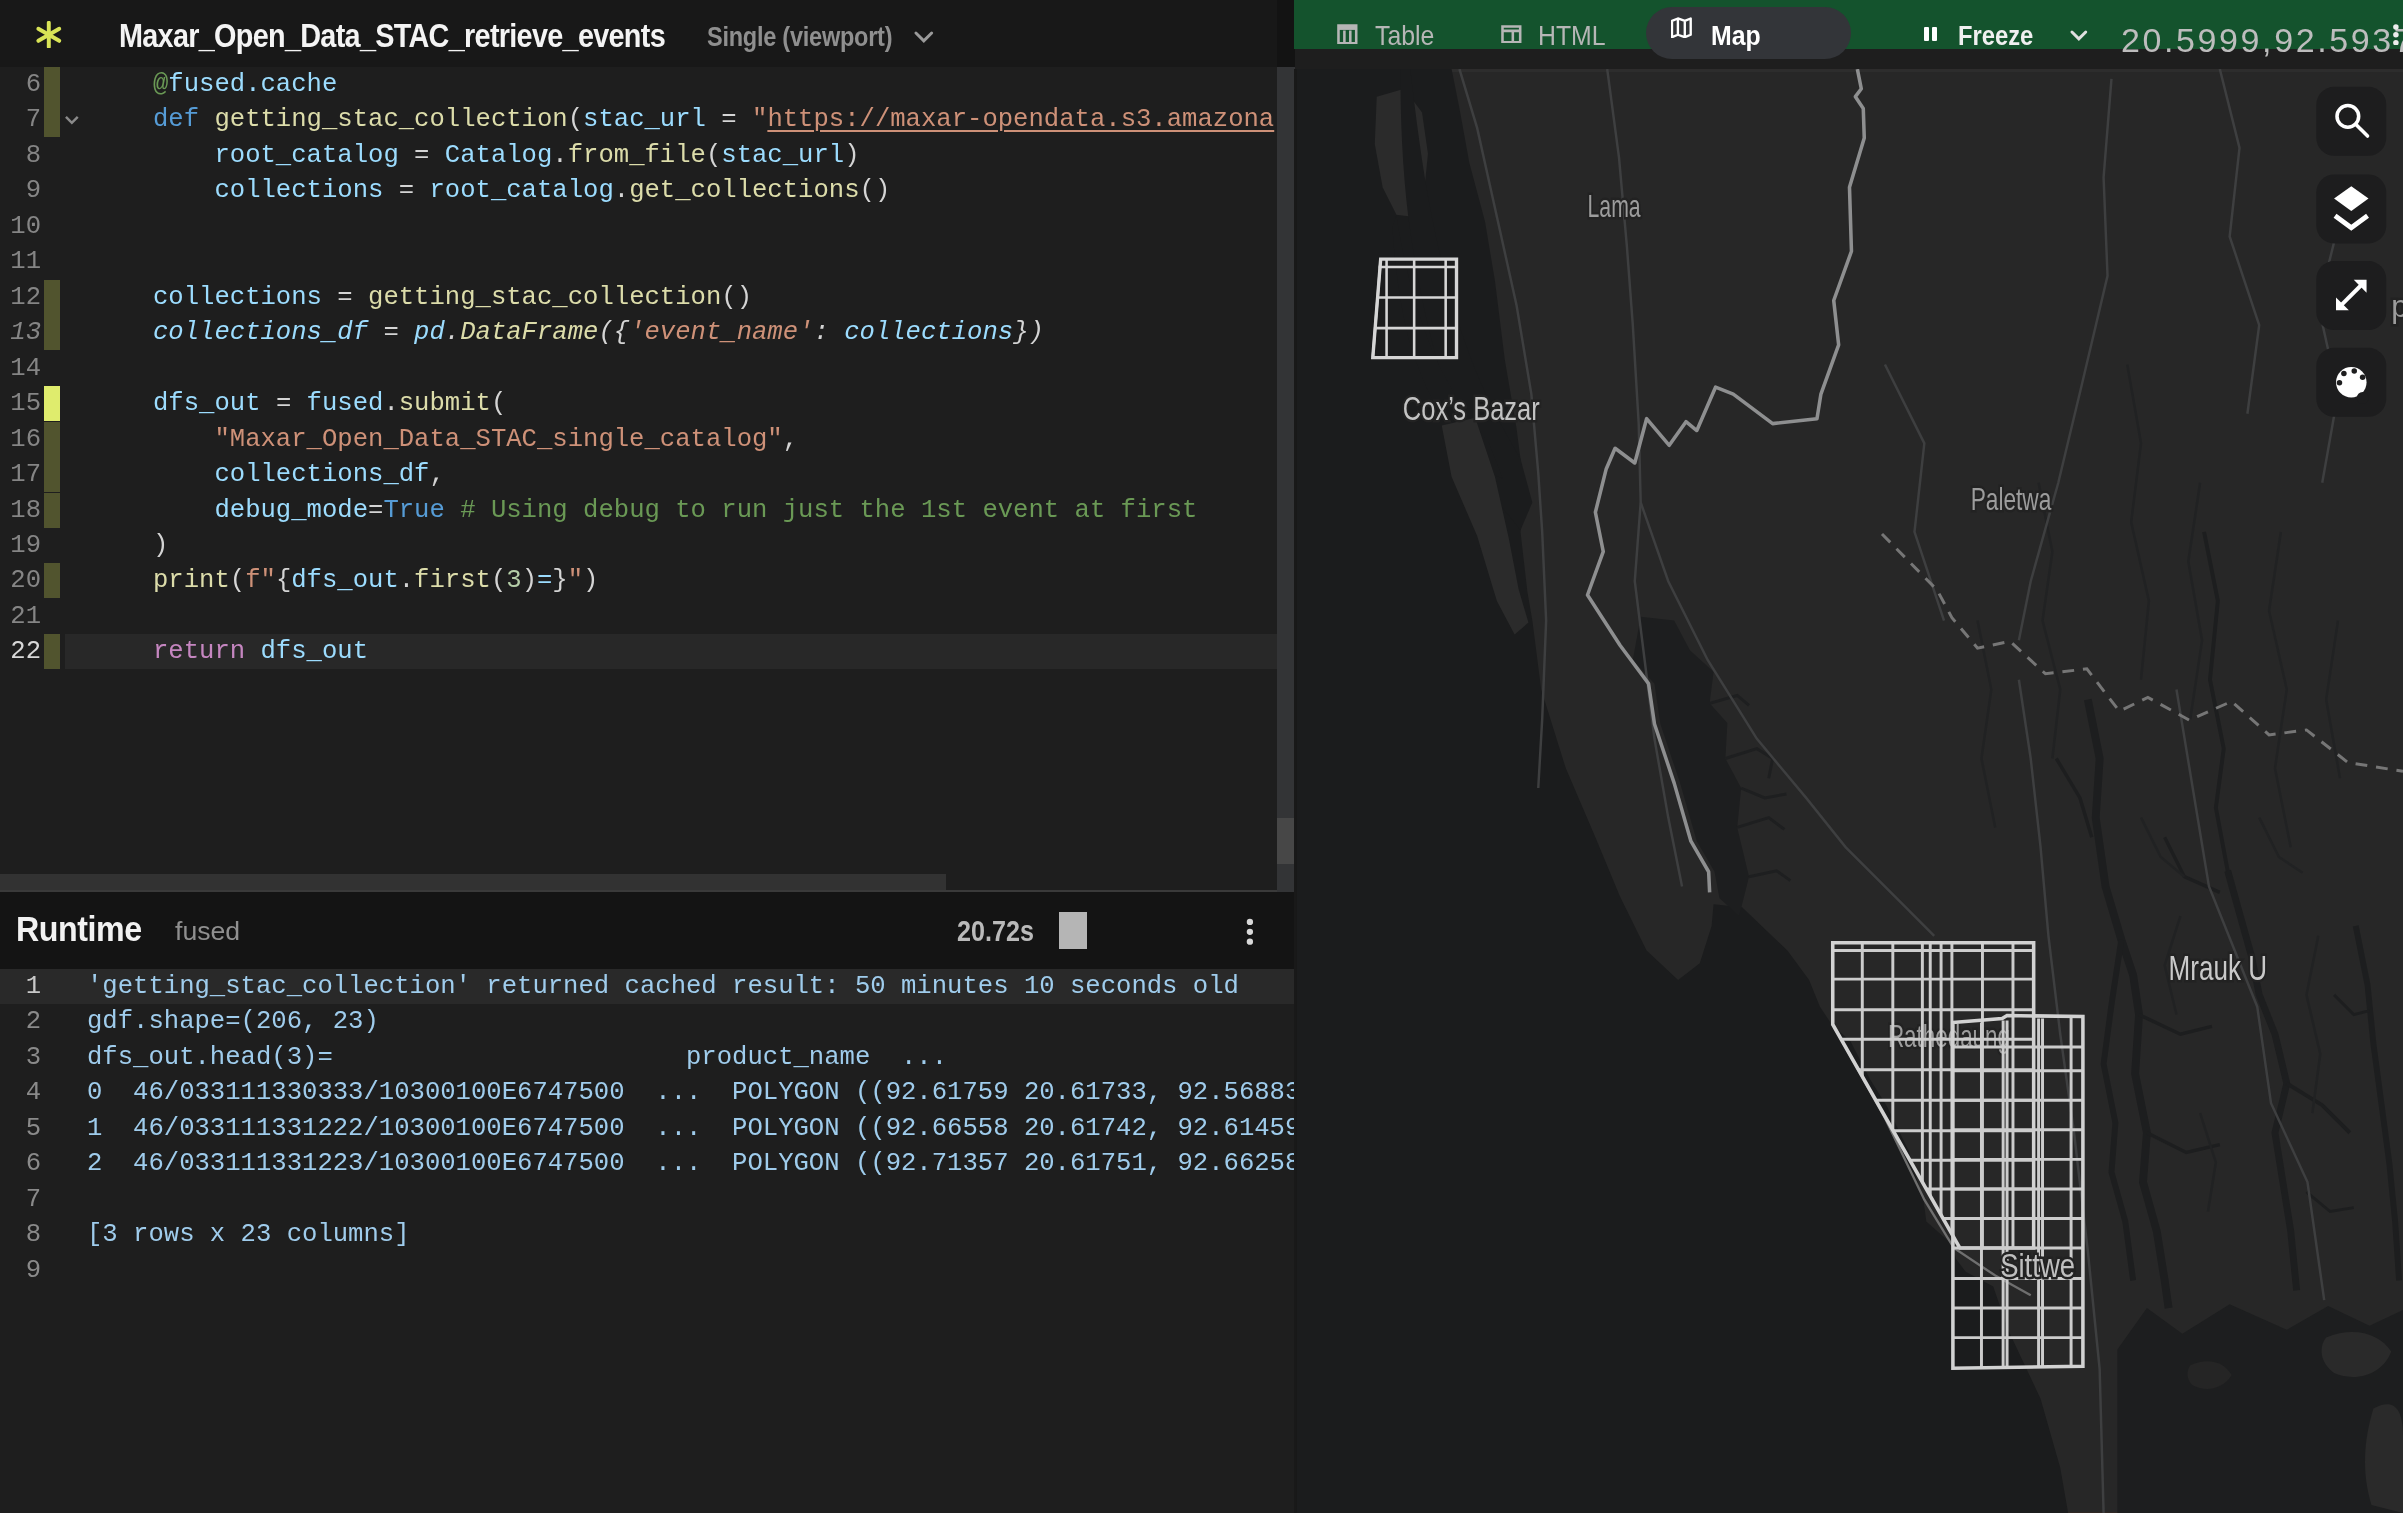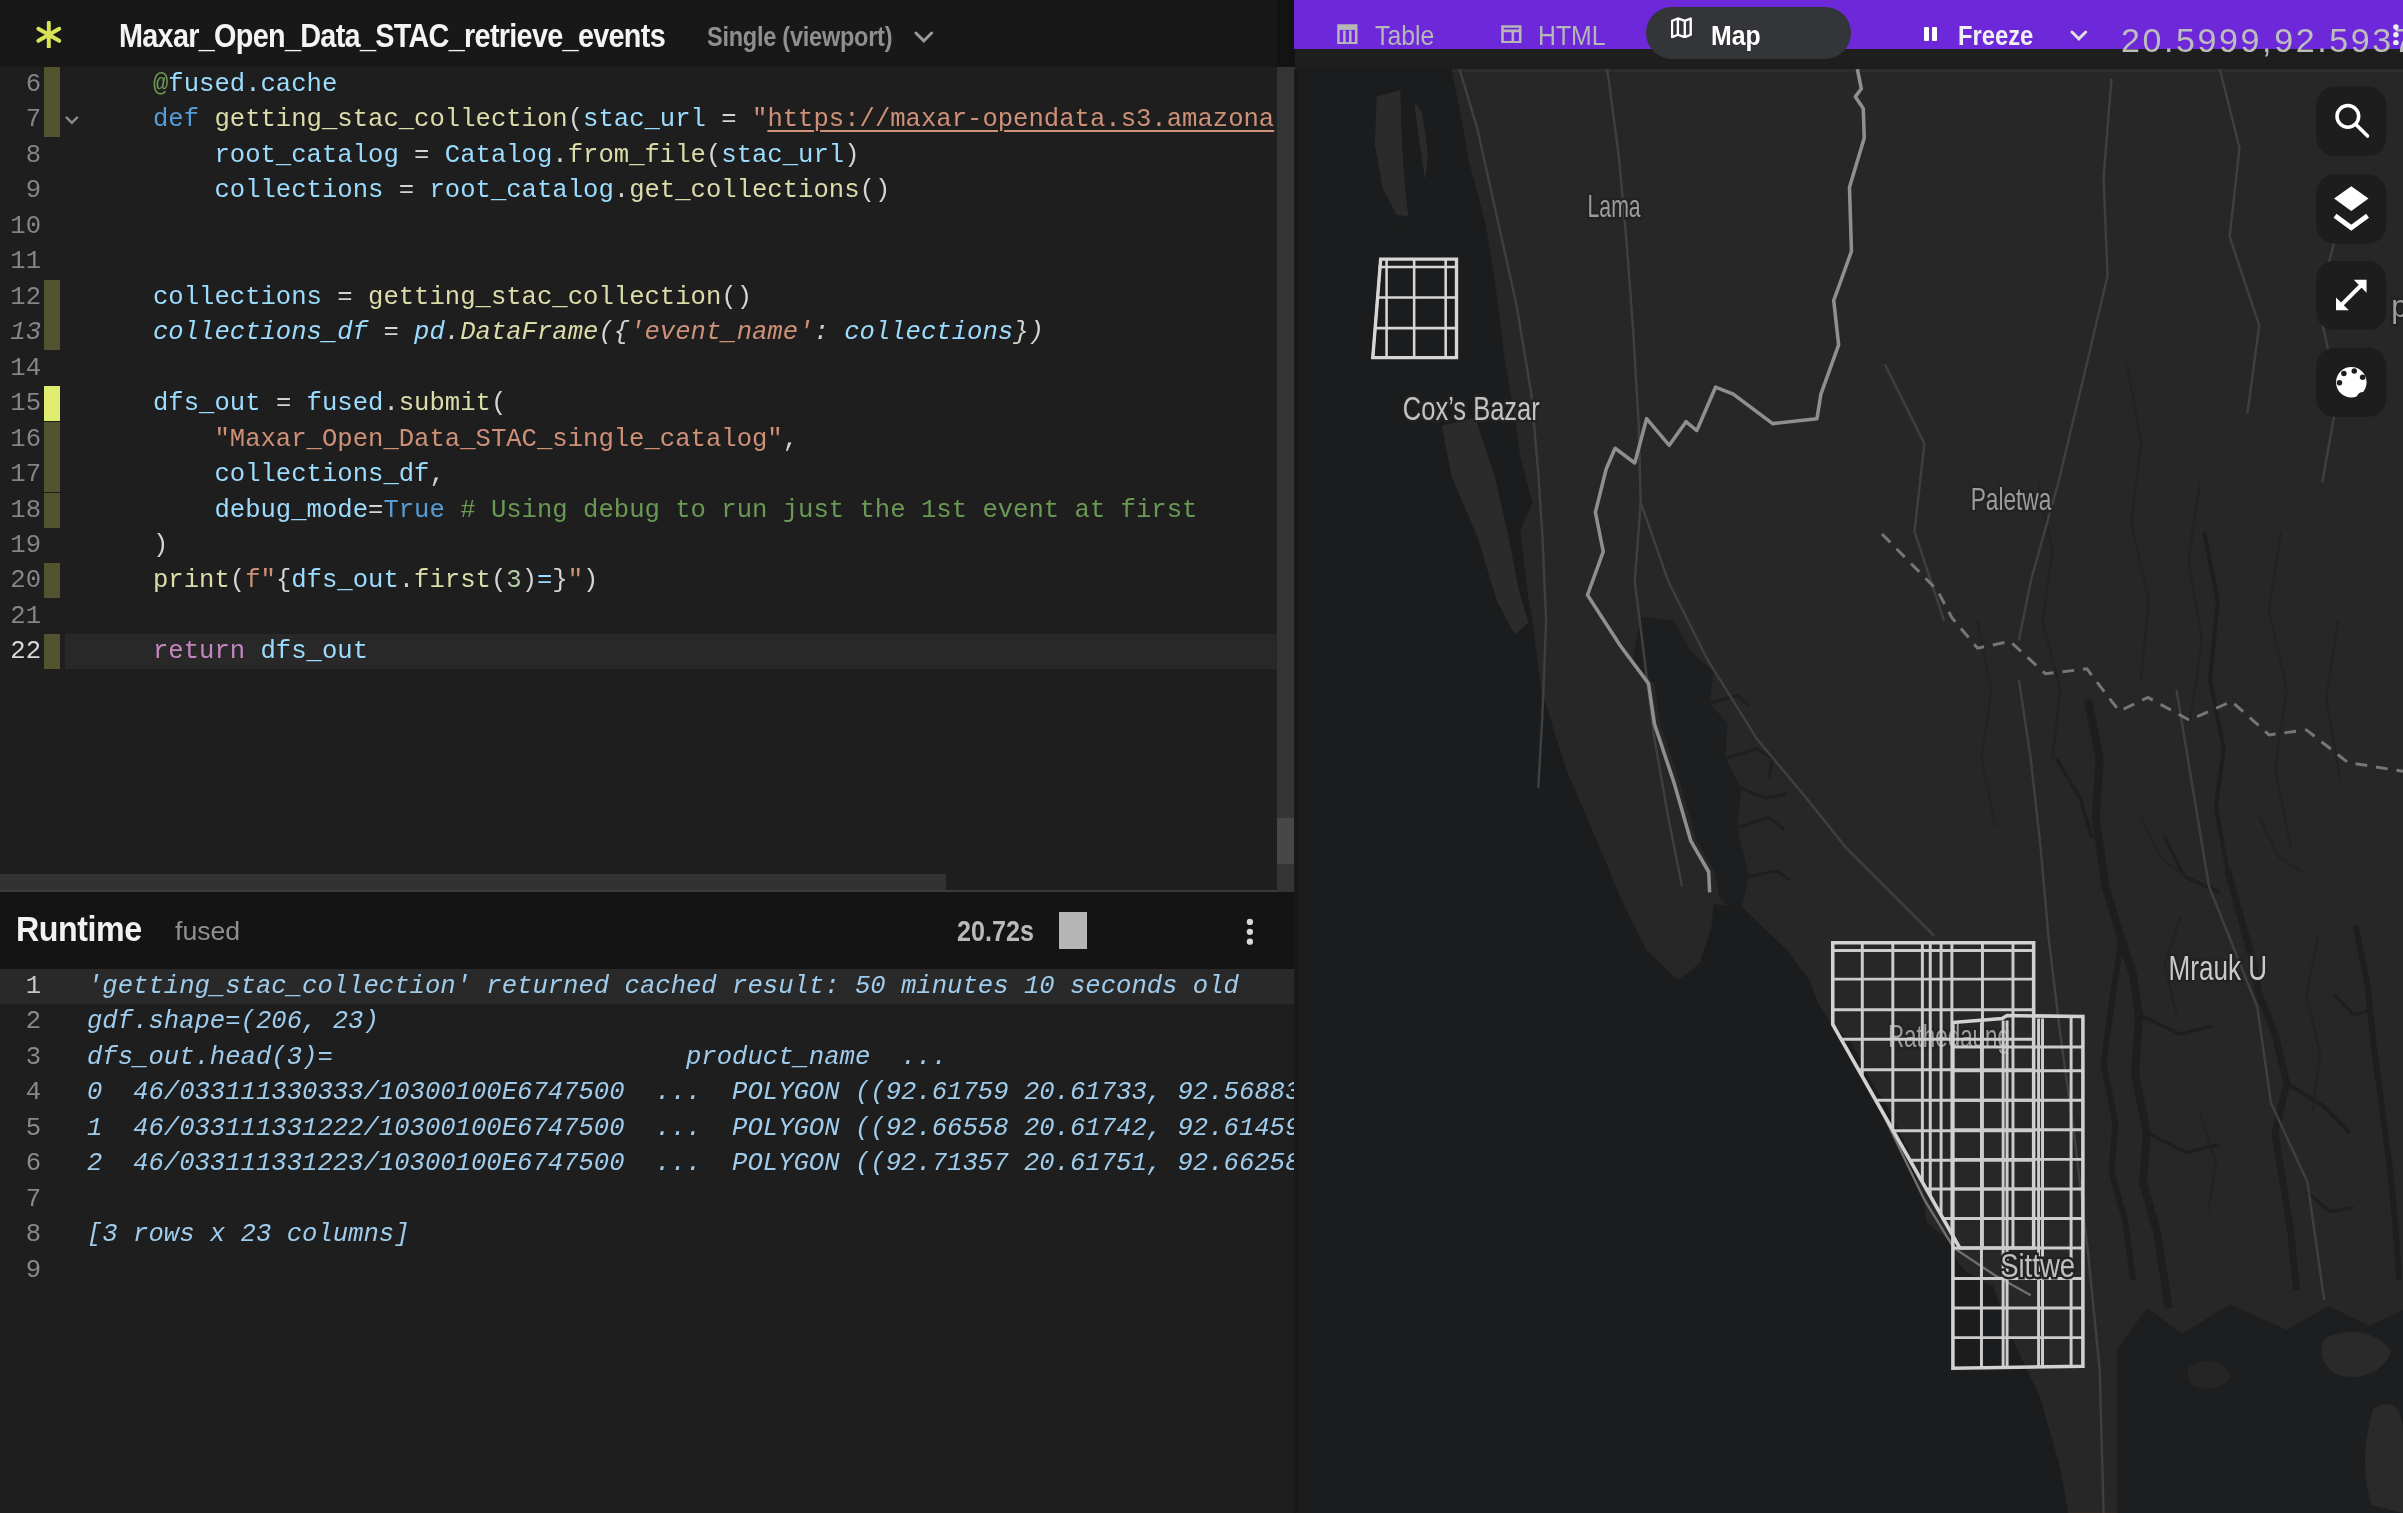--- a/index.html
+++ b/index.html
@@ -4,21 +4,21 @@
 <style>
   * { margin:0; padding:0; box-sizing:border-box; }
   html,body { width:2404px; height:1513px; background:#1e1e1e; overflow:hidden; }
   body { font-family:"Liberation Sans", sans-serif; position:relative; }
   .abs { position:absolute; }
   .row { position:absolute; left:0; width:1294px; height:35px; }
   .num { position:absolute; left:0; top:0; width:41px; text-align:right; color:#858585; font-family:"Liberation Mono", monospace; font-size:25.6px; line-height:35px; }
   .bar { position:absolute; left:44px; top:0; width:15.8px; height:35px; background:#51542e; }
   .code { position:absolute; left:153px; top:0; font-family:"Liberation Mono", monospace; font-size:25.6px; line-height:35px; white-space:pre; color:#d4d4d4; }
   .onum { position:absolute; left:0; top:0; width:41px; text-align:right; color:#8a8a8a; font-family:"Liberation Mono", monospace; font-size:25.6px; line-height:35px; }
-  .otxt { position:absolute; left:87px; top:0; font-family:"Liberation Mono", monospace; font-size:25.6px; line-height:35px; white-space:pre; color:#9fccec;font-style:italic; }
+  .otxt { position:absolute; left:87px; top:0; font-family:"Liberation Mono", monospace; font-size:25.6px; line-height:35px; white-space:pre; color:#9fccec; }
   .kw { color:#c586c0; } .fn { color:#dcdcaa; } .vr { color:#9cdcfe; } .st { color:#ce9178; }
   .cm { color:#6a9955; } .bl { color:#569cd6; } .nm { color:#b5cea8; } .pn { color:#d4d4d4; } .dec { color:#6a9955; }
 </style>
 </head>
 <body>
 
 <div class="abs" style="left:0;top:0;width:1277px;height:67px;background:#181818;">
   <svg class="abs" style="left:34px;top:20.7px;" width="29.6" height="27.6" viewBox="0 0 32 32">
     <g stroke="#d8e356" stroke-width="4.6" stroke-linecap="round">
       <line x1="16" y1="2" x2="16" y2="30"></line>
@@ -167,21 +167,21 @@
     </div>
   <div class="row" style="top:248px;">
       <span class="onum">8</span>
       <span class="otxt">[3 rows x 23 columns]</span>
     </div>
   <div class="row" style="top:284px;">
       <span class="onum">9</span>
     </div>
 </div>
 
-<div class="abs" style="left:1294px;top:0;width:1109px;height:49px;background:#6d28d9;">
+<div class="abs" style="left:1294px;top:0;width:1109px;height:49px;background:#14532d;">
 
   <svg class="abs" style="left:43px;top:23.6px;" width="20.7" height="20.7" viewBox="0 0 21 21">
       <rect x="1.5" y="1.5" width="18" height="4.5" fill="#b6b6b6"></rect>
       <path d="M1.5 1.5 h18 v18 h-18 z M7.5 6.5 v13 M13.5 6.5 v13" stroke="#b6b6b6" stroke-width="2.6" fill="none"></path>
     </svg>
   <div class="abs" style="left:81px;top:19.7px;color:#b6b6b6;font-size:27.6px;font-weight:500;transform:scaleX(0.9);transform-origin:left center;">Table</div>
 
   <svg class="abs" style="left:207px;top:24.6px;" width="20.7" height="18.7" viewBox="0 0 21 19">
       <path d="M1.5 1.5 h18 v16 h-18 z M1.5 6 h18 M12 6 v11.5" stroke="#b6b6b6" stroke-width="2.6" fill="none"></path>
     </svg>

